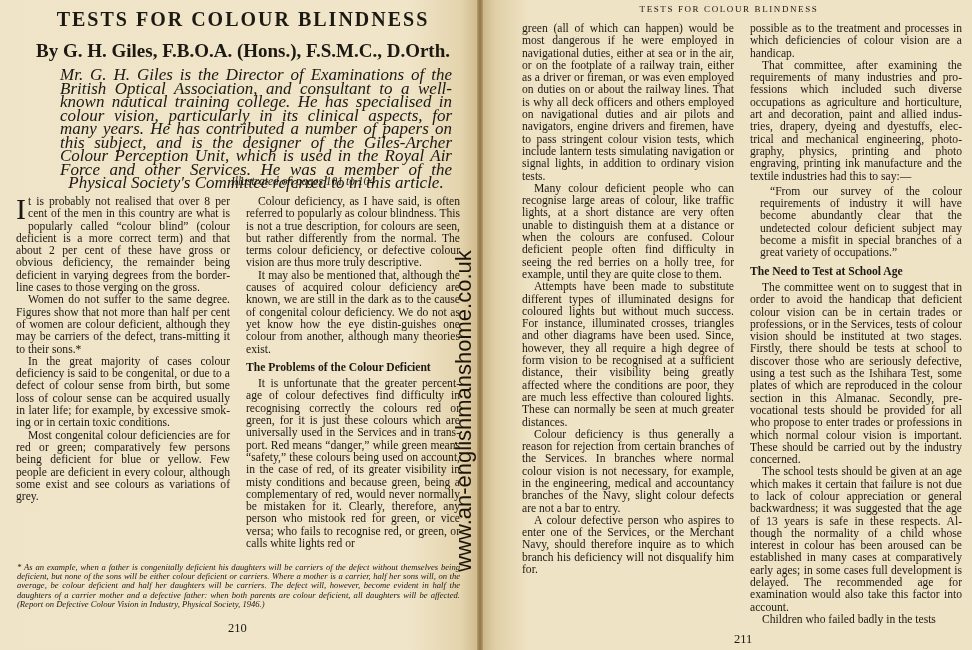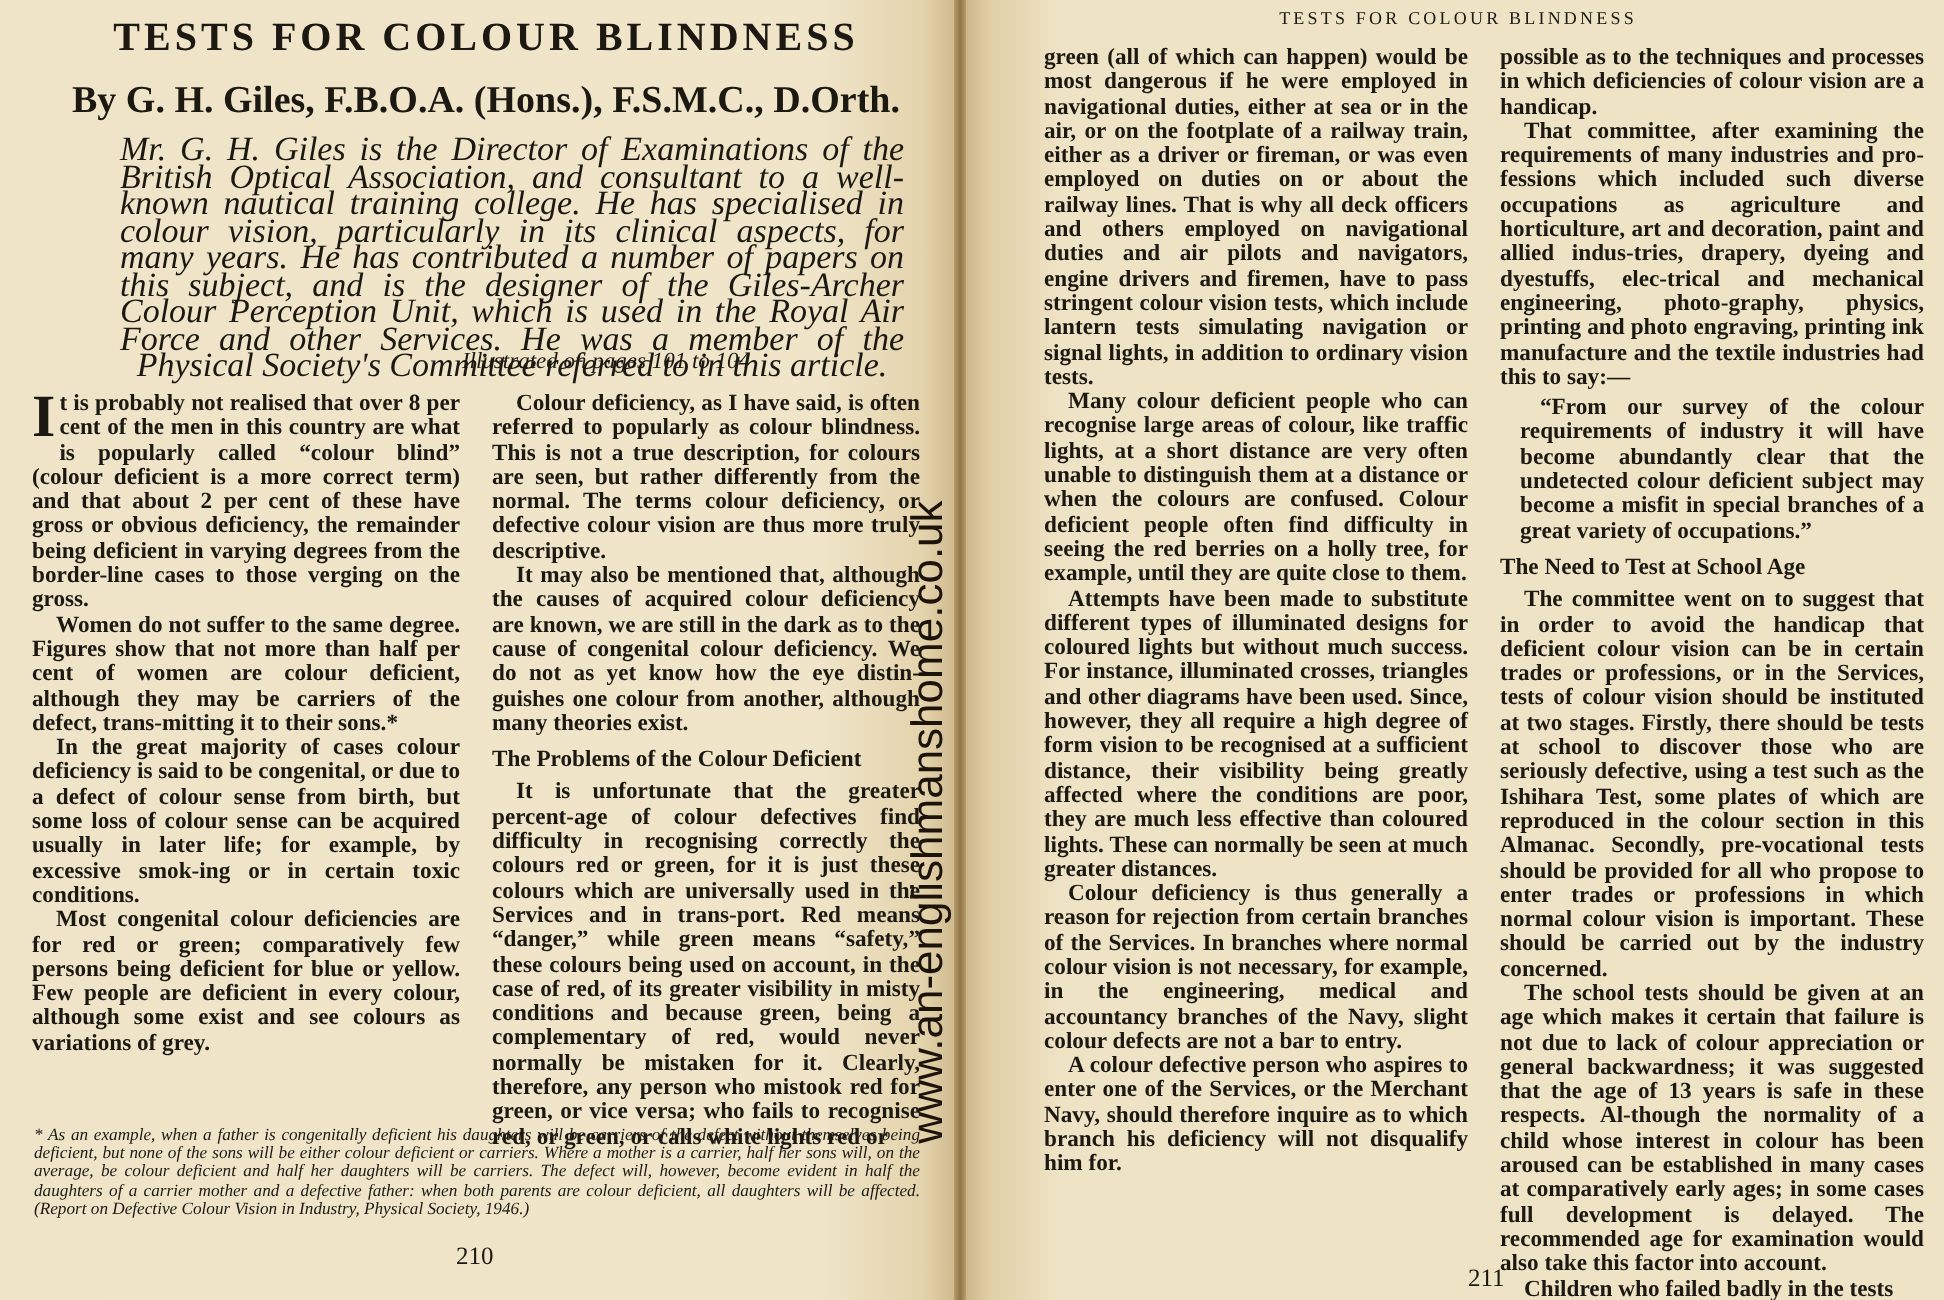--- a/index.html
+++ b/index.html
@@ -42,21 +42,21 @@
     text-align: justify; text-align-last: center; margin-left: 20px;
   }
   .illustrated {
     position: absolute; left: 0; width: 486px; padding-left: 120px; box-sizing: border-box;
     top: 175px; text-align: center; font-style: italic; font-size: 11.5px;
   }
   .col {
     position: absolute; font-size: 11.6px; line-height: 12.3px; text-align: justify;
     hyphens: manual;
   }
-  .col p { margin: 0; text-indent: 12px; font-weight: bold; }
+  .col p { margin: 0; text-indent: 12px; }
   .col p.noindent { text-indent: 0; }
   .col h3 { margin: 6px 0 4px 0; font-size: 11.6px; font-weight: bold; }
   .col .quote { margin: 3px 0 0 10px; text-indent: 10px; }
   .dropcap {
     float: left; font-size: 30px; line-height: 24px; margin: 0px 2px 0 0; padding-top: 1px;
   }
   .c1 { left: 16px; top: 196px; width: 214px; }
   .c2 { left: 246px; top: 196px; width: 214px; }
   .c3 { left: 522px; top: 23px; width: 212px; }
   .c4 { left: 750px; top: 23px; width: 212px; }
@@ -114,21 +114,21 @@
 
   <div class="col c3">
     <p class="noindent">green (all of which can happen) would be most dangerous if he were employed in navigational duties, either at sea or in the air, or on the footplate of a railway train, either as a driver or fireman, or was even employed on duties on or about the railway lines. That is why all deck officers and others employed on navigational duties and air pilots and navigators, engine drivers and firemen, have to pass stringent colour vision tests, which include lantern tests simulating navigation or signal lights, in addition to ordinary vision tests.</p>
     <p>Many colour deficient people who can recognise large areas of colour, like traffic lights, at a short distance are very often unable to distinguish them at a distance or when the colours are confused. Colour deficient people often find difficulty in seeing the red berries on a holly tree, for example, until they are quite close to them.</p>
     <p>Attempts have been made to substitute different types of illuminated designs for coloured lights but without much success. For instance, illuminated crosses, triangles and other diagrams have been used. Since, however, they all require a high degree of form vision to be recognised at a sufficient distance, their visibility being greatly affected where the conditions are poor, they are much less effective than coloured lights. These can normally be seen at much greater distances.</p>
     <p>Colour deficiency is thus generally a reason for rejection from certain branches of the Services. In branches where normal colour vision is not necessary, for example, in the engineering, medical and accountancy branches of the Navy, slight colour defects are not a bar to entry.</p>
     <p>A colour defective person who aspires to enter one of the Services, or the Merchant Navy, should therefore inquire as to which branch his deficiency will not disqualify him for.</p>
   </div>
 
   <div class="col c4">
-    <p class="noindent">possible as to the techniques and processes in which deficiencies of colour vision are a handicap.</p>
+    <p class="noindent">possible as to the treatment and processes in which deficiencies of colour vision are a handicap.</p>
     <p>That committee, after examining the requirements of many industries and pro-fessions which included such diverse occupations as agriculture and horticulture, art and decoration, paint and allied indus-tries, drapery, dyeing and dyestuffs, elec-trical and mechanical engineering, photo-graphy, physics, printing and photo engraving, printing ink manufacture and the textile industries had this to say:—</p>
     <p class="quote">“From our survey of the colour requirements of industry it will have become abundantly clear that the undetected colour deficient subject may become a misfit in special branches of a great variety of occupations.”</p>
     <h3>The Need to Test at School Age</h3>
     <p>The committee went on to suggest that in order to avoid the handicap that deficient colour vision can be in certain trades or professions, or in the Services, tests of colour vision should be instituted at two stages. Firstly, there should be tests at school to discover those who are seriously defective, using a test such as the Ishihara Test, some plates of which are reproduced in the colour section in this Almanac. Secondly, pre-vocational tests should be provided for all who propose to enter trades or professions in which normal colour vision is important. These should be carried out by the industry concerned.</p>
     <p>The school tests should be given at an age which makes it certain that failure is not due to lack of colour appreciation or general backwardness; it was suggested that the age of 13 years is safe in these respects. Al-though the normality of a child whose interest in colour has been aroused can be established in many cases at comparatively early ages; in some cases full development is delayed. The recommended age for examination would also take this factor into account.</p>
     <p>Children who failed badly in the tests</p>
   </div>
 
   <div class="pagenum pn-right">211</div>
 </div>

